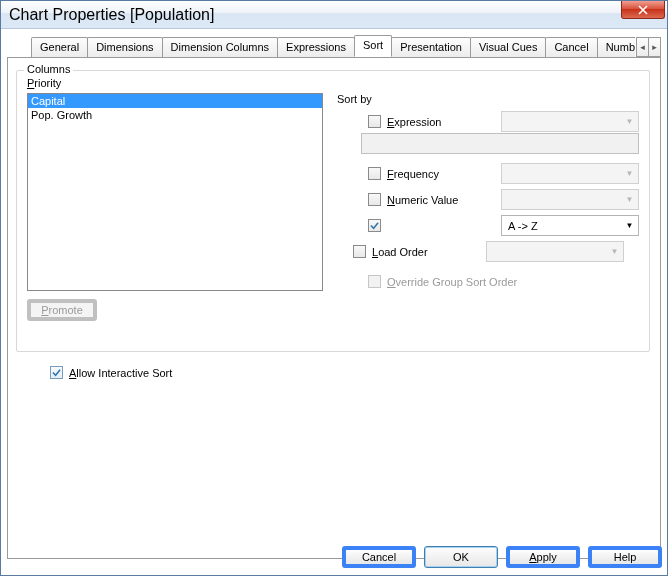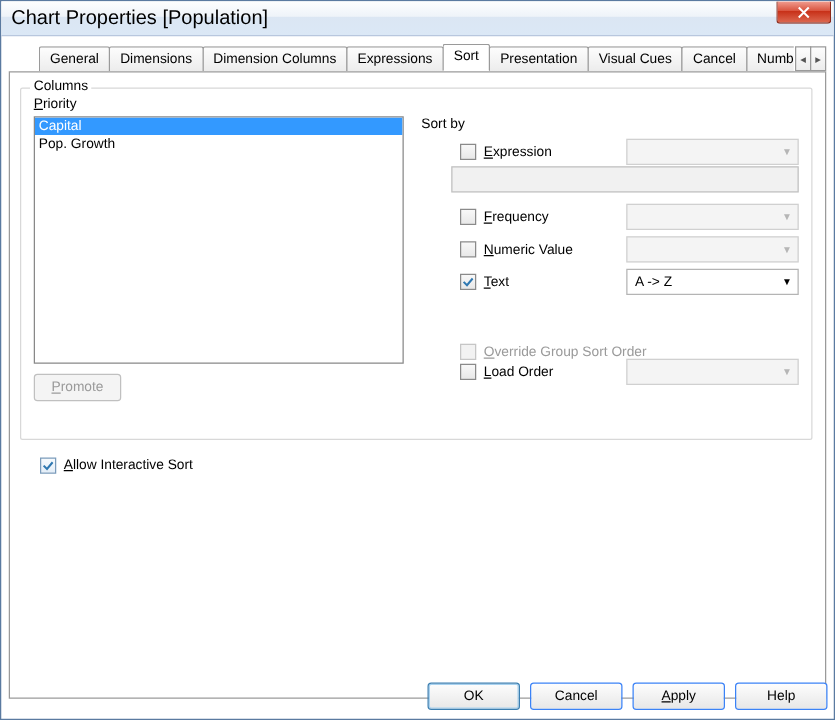--- a/index.html
+++ b/index.html
@@ -159,21 +159,21 @@
   .promote-demote {
     position: absolute;
     left: 10px;
     top: 228px;
     display: flex;
     gap: 6px;
   }
   .btn {
     height: 22px;
     min-width: 70px;
-    border: 1px solid #3b82f6;
+    border: 4px solid #3b82f6;
     border-radius: 3px;
     background: linear-gradient(to bottom, #fdfdfd, #e7e7e7);
     font-size: 11px;
     display: flex;
     align-items: center;
     justify-content: center;
     padding: 0 10px;
     color: #000;
   }
   .btn.disabled {
@@ -246,24 +246,24 @@
     left: 344px;
     top: 62px;
     width: 278px;
     height: 21px;
     border: 1px solid #c0c0c0;
     background: #f1f1f1;
   }
 
   .allow-row {
     position: absolute;
-    left: 0;
+    left: 18px;
     top: 308px;
     display: flex;
-    align-items: flex-start;
+    align-items: center;
     padding-left: 24px;
   }
   .allow-row .chk {
     width: 13px;
     height: 13px;
     border: 1px solid #7a9bbb;
     background: linear-gradient(to bottom,#f6fafd,#e4eef8);
     margin-right: 6px;
     display:flex;align-items:center;justify-content:center;
   }
@@ -366,28 +366,27 @@
         <span class="caret">▼</span>
       </div>
     </div>
 
     <div class="sort-row" style="left:320px;top:144px;">
       <div class="chk">
         <svg class="tick" viewBox="0 0 10 10">
             <path d="M1 5 L4 8 L9 2" stroke="#2f78b1" stroke-width="1.8" fill="none"></path>
           </svg>
       </div>
-      <span class="lbl"><span class="uline">T</span>ext</span>
       <div class="combo" style="position:absolute;left:164px;">
         <span>A -&gt; Z</span>
         <span class="caret" style="color:#000">▼</span>
       </div>
     </div>
 
-    <div class="sort-row" style="left:320px;top:170px;margin-top:46px;">
+    <div class="sort-row" style="left:305px;top:170px;">
       <div class="chk"></div>
       <span class="lbl"><span class="uline">L</span>oad Order</span>
       <div class="combo disabled" style="position:absolute;left:164px;">
         <span></span>
         <span class="caret">▼</span>
       </div>
     </div>
 
     <div class="sort-row" style="left:320px;top:200px;">
       <div class="chk disabled"></div>
@@ -400,17 +399,17 @@
       <svg class="tick" viewBox="0 0 10 10">
           <path d="M1 5 L4 8 L9 2" stroke="#2f78b1" stroke-width="1.8" fill="none"></path>
         </svg>
     </div>
     <span><span class="uline">A</span>llow Interactive Sort</span>
   </div>
 
 </div>
 
 <div class="dialog-buttons">
+  <div class="btn">Cancel</div>
   <div class="btn default">OK</div>
-  <div class="btn">Cancel</div>
   <div class="btn"><span class="uline">A</span>pply</div>
   <div class="btn">Help</div>
 </div>
 
 </body></html>

